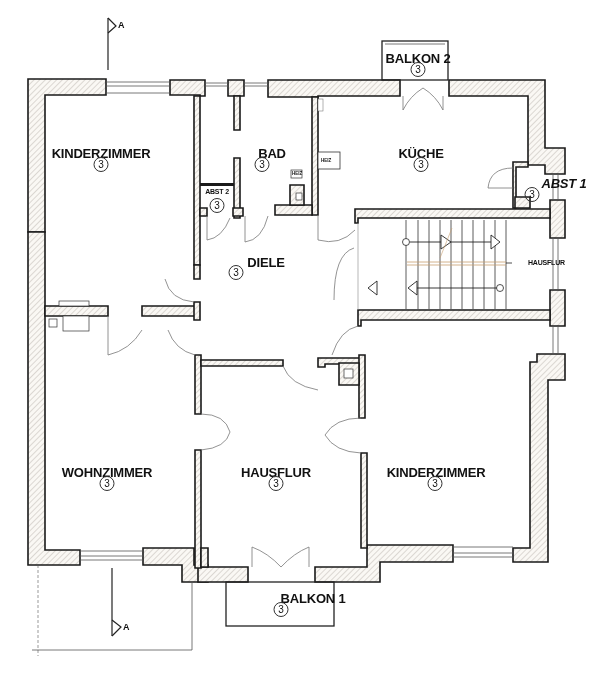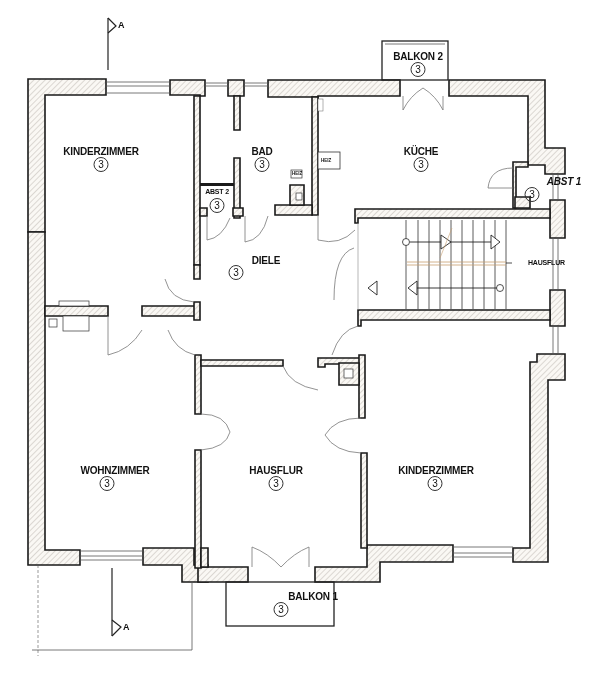--- a/index.html
+++ b/index.html
@@ -2,21 +2,21 @@
 <html><head>
 <meta charset="utf-8">
 <style>
   html, body { margin:0; padding:0; background:#ffffff; }
   body { width:604px; height:677px; position:relative; overflow:hidden; font-family:"Liberation Sans", sans-serif; }
   svg { position:absolute; left:0; top:0; }
   .wall { fill:url(#hatch); stroke:#1a1a1a; stroke-width:1.6; }
   .win { fill:none; stroke:#555; stroke-width:0.8; }
   .door { fill:none; stroke:#777; stroke-width:0.8; }
   .stair { fill:none; stroke:#333; stroke-width:0.8; }
-  .room-label { position:absolute; text-align:center; transform:translateX(-50%); font-size:10px; font-weight:bold; color:#111; white-space:nowrap; letter-spacing:-0.2px; }
+  .room-label { position:absolute; text-align:center; transform:translateX(-50%); font-size:13px; font-weight:bold; color:#111; white-space:nowrap; letter-spacing:-0.2px; }
   .room-num { position:absolute; transform:translate(-50%,0); width:13px; height:13px; border:1px solid #333; border-radius:50%; font-size:10px; line-height:13px; text-align:center; color:#111; }
   .small-label { position:absolute; font-size:4.5px; font-weight:bold; color:#111; }
   .section-mark { position:absolute; font-size:9px; font-weight:bold; color:#111; }
 </style>
 </head>
 <body>
 
 <svg width="604" height="677" viewBox="0 0 604 677">
   <defs>
     <pattern id="hatch" width="4" height="4" patternUnits="userSpaceOnUse" patternTransform="rotate(45)">
@@ -190,21 +190,21 @@
 </svg>
 
 <div class="section-mark" style="left:118px;top:20px;">A</div>
 <div class="section-mark" style="left:123px;top:622px;">A</div>
 
 <div>
   <div class="room-label" style="left:101px;top:146px;">KINDERZIMMER</div>
   <div class="room-num" style="left:101px;top:157px;">3</div>
 </div>
 <div>
-  <div class="room-label" style="left:262px;top:146px;">BAD</div>
+  <div class="room-label" style="left:272px;top:146px;">BAD</div>
   <div class="room-num" style="left:262px;top:157px;">3</div>
 </div>
 <div>
   <div class="room-label" style="left:217px;top:188px;font-size:7px;">ABST 2</div>
   <div class="room-num" style="left:217px;top:198px;">3</div>
 </div>
 <div>
   <div class="room-label" style="left:421px;top:146px;">KÜCHE</div>
   <div class="room-num" style="left:421px;top:157px;">3</div>
 </div>
@@ -214,21 +214,21 @@
 </div>
 <div>
   <div class="room-label" style="left:418px;top:51px;">BALKON 2</div>
   <div class="room-num" style="left:418px;top:62px;">3</div>
 </div>
 <div>
   <div class="room-label" style="left:235px;top:255px;margin-left:31px;">DIELE</div>
   <div class="room-num" style="left:236px;top:265px;">3</div>
 </div>
 <div>
-  <div class="room-label" style="left:107px;top:465px;margin-left:8px;">WOHNZIMMER</div>
+  <div class="room-label" style="left:107px;top:465px;">WOHNZIMMER</div>
   <div class="room-num" style="left:107px;top:476px;">3</div>
 </div>
 <div>
   <div class="room-label" style="left:276px;top:465px;">HAUSFLUR</div>
   <div class="room-num" style="left:276px;top:476px;">3</div>
 </div>
 <div>
   <div class="room-label" style="left:436px;top:465px;">KINDERZIMMER</div>
   <div class="room-num" style="left:435px;top:476px;">3</div>
 </div>

